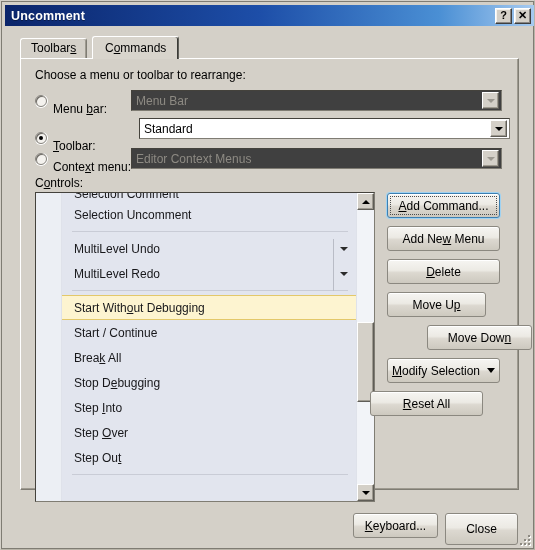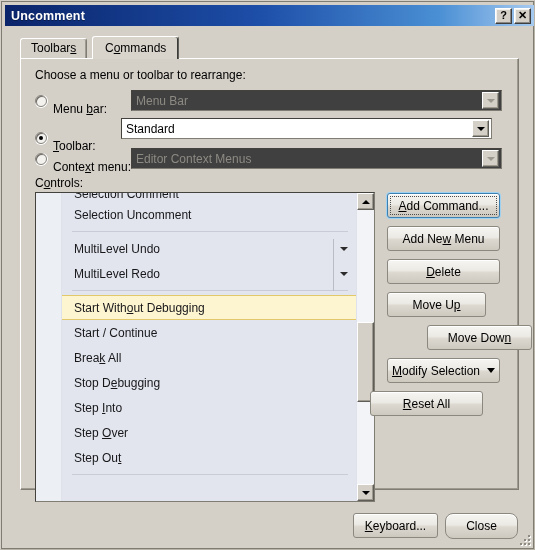--- a/index.html
+++ b/index.html
@@ -280,21 +280,21 @@
       <span class="combo-text">Menu Bar</span>
       <span class="combo-btn">
           <i class="arrow-dn"></i>
         </span>
     </div>
 
     <div class="radio-row" style="top:68px;">
       <span class="radio checked"></span>
       <span class="radio-label"><span></span><span class="ul">T</span><span>oolbar:</span></span>
     </div>
-    <div class="combo" style="left:100px; top:59px; width:371px;">
+    <div class="combo" style="left:118px; top:59px; width:371px;">
       <span class="combo-text">Standard</span>
       <span class="combo-btn">
           <i class="arrow-dn"></i>
         </span>
     </div>
 
     <div class="radio-row" style="top:89px;">
       <span class="radio"></span>
       <span class="radio-label"><span>Conte</span><span class="ul">x</span><span>t menu:</span></span>
     </div>
@@ -387,21 +387,21 @@
         <div class="btn" style="left: 349px; top: 332px; width: 113px; height: 25px;">
           <span><span></span><span class="ul">R</span><span>eset All</span></span>
         </div>
       </div>
   </div>
 
   <div id="footer-buttons">
       <div class="btn" style="left: 351px; top: 511px; width: 85px; height: 25px;">
         <span><span></span><span class="ul">K</span><span>eyboard...</span></span>
       </div>
-      <div class="btn" style="left: 443px; top: 511px; width: 73px; height: 26px; border-radius: 8px;">
+      <div class="btn" style="left: 443px; top: 511px; width: 73px; height: 32px;">
         <span><span>Close</span><span class="ul"></span><span></span></span>
       </div>
     </div>
 
   <div class="grip">
     <i style="right:0;bottom:0;"></i>
     <i style="right:4px;bottom:0;"></i>
       <i style="right:0;bottom:4px;"></i>
     <i style="right:8px;bottom:0;"></i>
       <i style="right:4px;bottom:4px;"></i>

